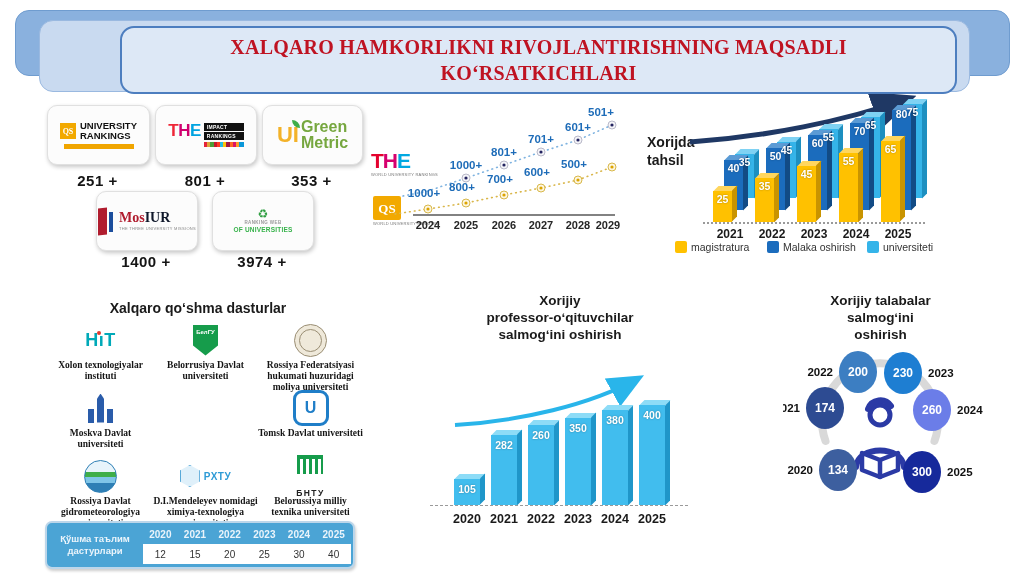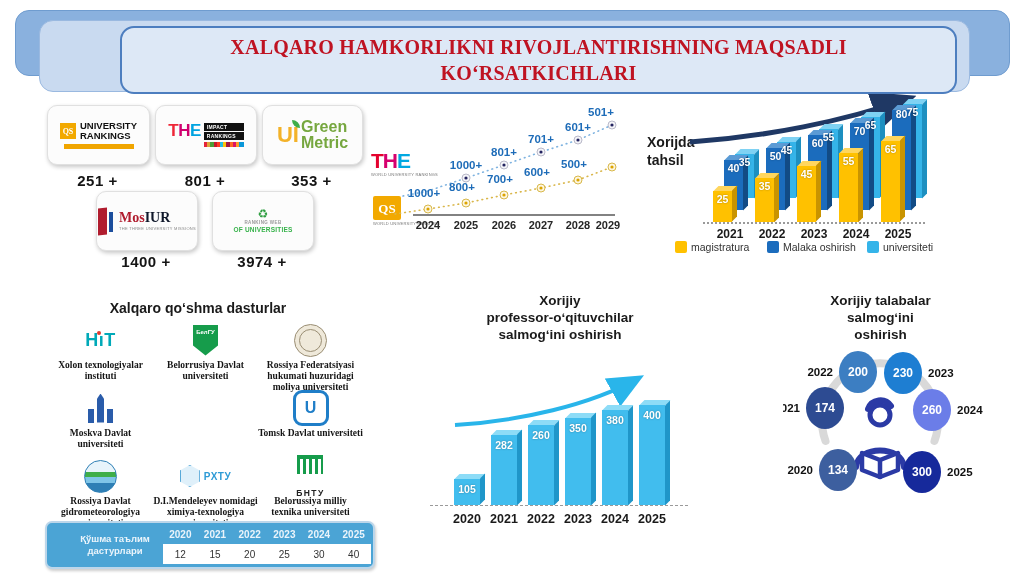--- a/index.html
+++ b/index.html
@@ -99,21 +99,21 @@
   .rhtu-hex{width:18px;height:20px;background:#dff0fa;border:1.5px solid #58a9d8;
             clip-path:polygon(50% 0,100% 25%,100% 75%,50% 100%,0 75%,0 25%);}
   .rhtu-t{font-size:10px;font-weight:bold;color:#2e9bd6;letter-spacing:.5px;}
   .lg-bntu{display:flex;flex-direction:column;align-items:center;gap:14px;}
   .bntu-b{width:26px;height:15px;border-top:4px solid #169c4b;
           background:repeating-linear-gradient(90deg,#169c4b 0 3px,#ffffff 3px 6px);}
   .bntu-t{font-size:8.5px;font-weight:bold;color:#222;letter-spacing:1.5px;}
 
   
   .jtable{left:45px;top:521px;width:306px;height:44px;background:#4ba4d5;border:2px solid #bcd6ea;border-radius:7px;
-          display:flex;overflow:hidden;box-shadow:1px 2px 3px rgba(0,0,0,.2);padding-left:20px;}
+          display:flex;overflow:hidden;box-shadow:1px 2px 3px rgba(0,0,0,.2);}
   .jtable .lhead{width:96px;display:flex;align-items:center;justify-content:center;text-align:center;
                  color:#eaf4fb;font-weight:bold;font-size:9.5px;line-height:1.25;}
   .jtable .cols{flex:1;display:grid;grid-template-columns:repeat(6,1fr);grid-template-rows:20px 20px;padding:1px 2px 1px 0;}
   .jtable .yh{color:#eaf4fb;font-weight:bold;font-size:10px;display:flex;align-items:center;justify-content:center;}
   .jtable .yv{background:#fff;color:#333;font-size:10px;display:flex;align-items:center;justify-content:center;}
 
   svg text{font-family:"Liberation Sans",sans-serif;}
 </style>
 </head>
 <body>

